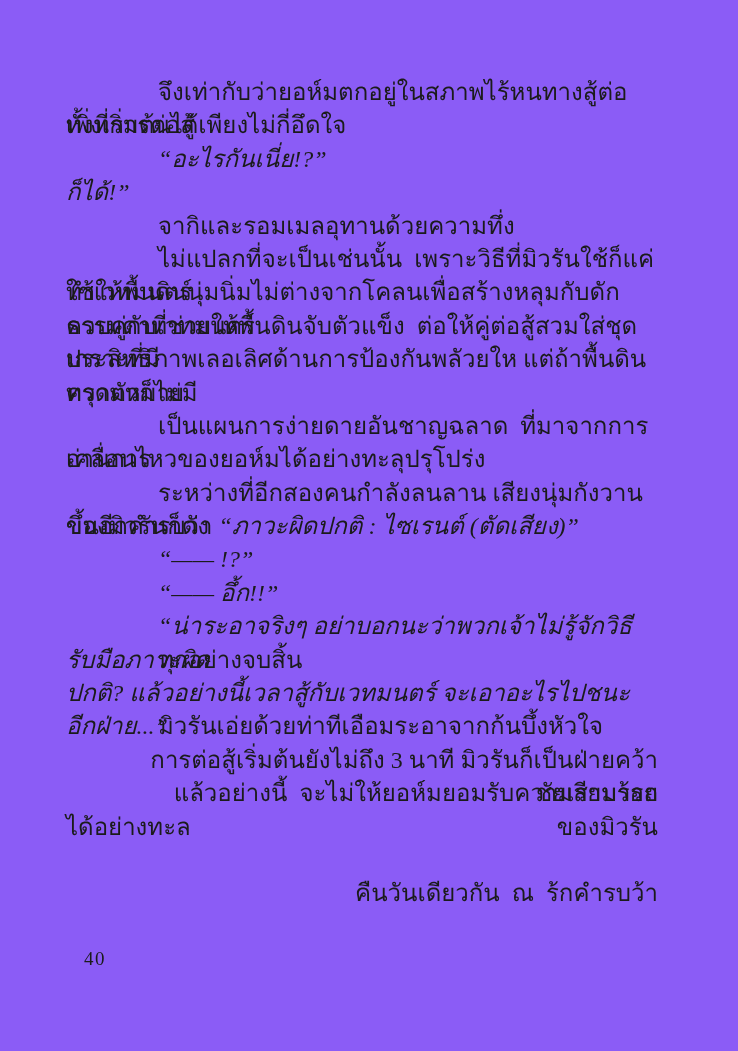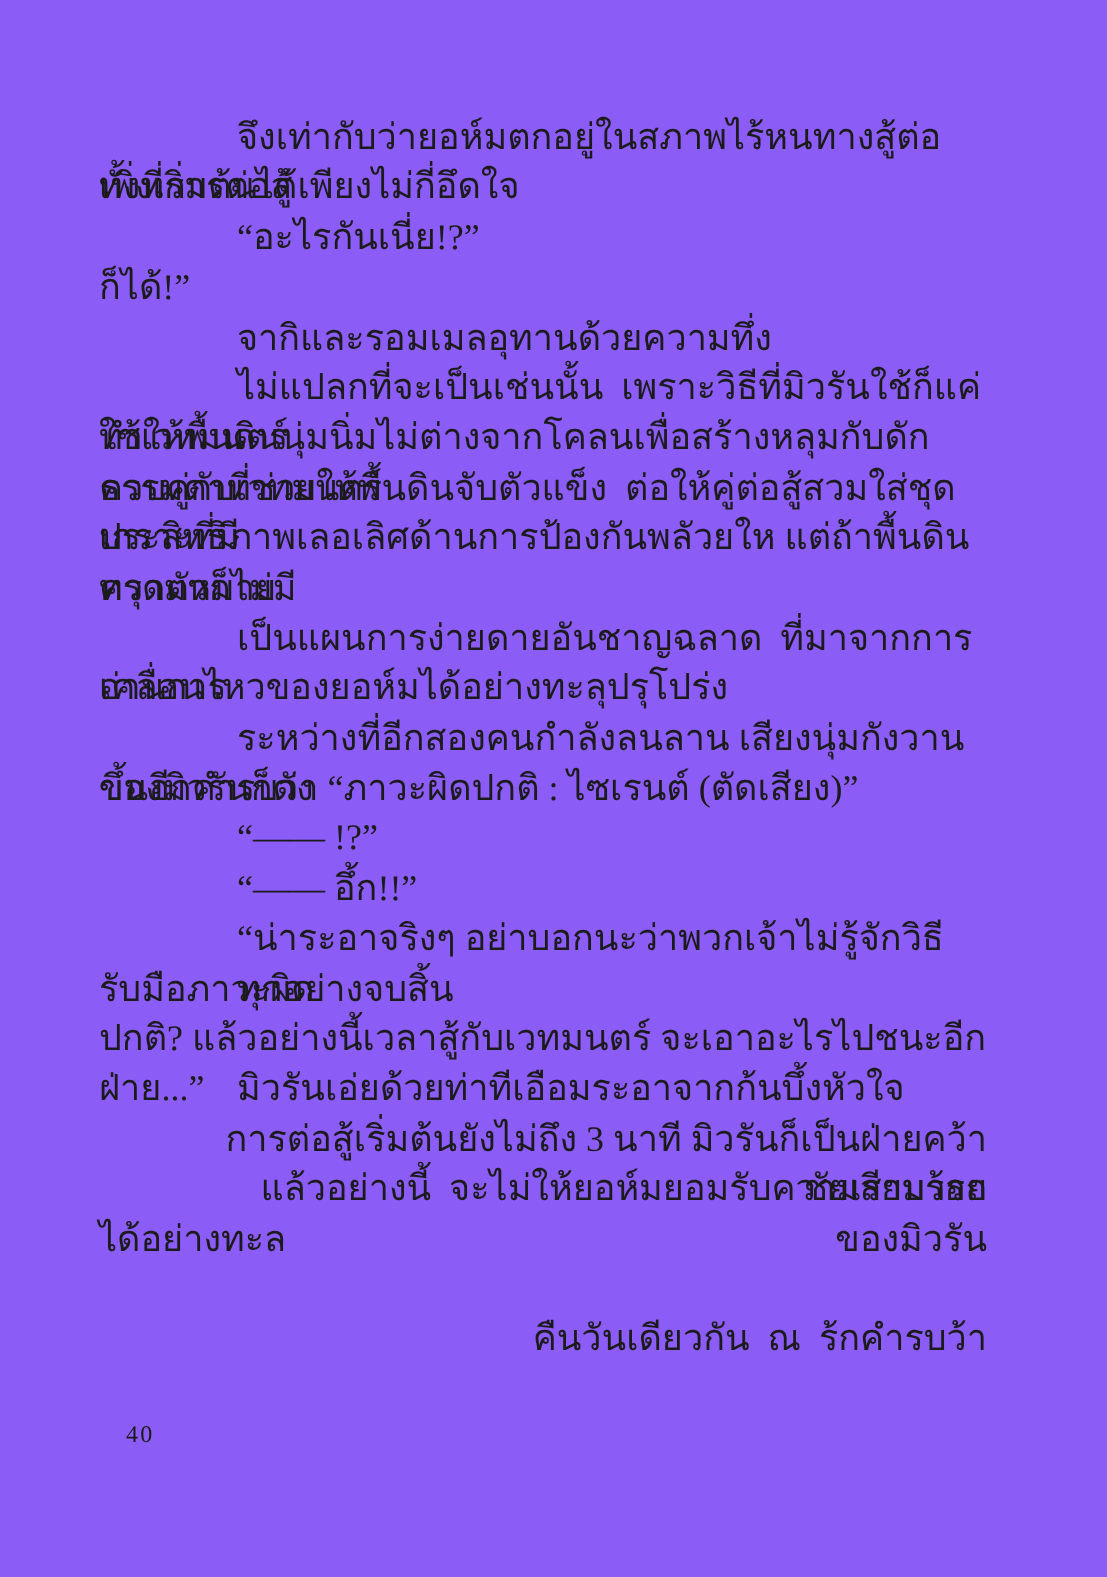--- a/index.html
+++ b/index.html
@@ -24,26 +24,26 @@
     font-size: 24px;
     line-height: 33.4px;
     text-rendering: optimizeLegibility;
   }
   .line {
     white-space: pre-wrap;
     height: 33.4px;
   }
   .line.indent-para { text-indent: 92px; }
   .line.indent-mid  { text-indent: 80px; text-align: right; }
-  .seg-italic { }
+  .seg-italic { font-style: italic; }
   .page-number {
     position: absolute;
     left: 84px;
     top: 948px;
-    font-size: 16px;
+    font-size: 19px;
     color: #1b1b1b;
     letter-spacing: 1.5px;
     font-family: "Liberation Serif", "DejaVu Serif", serif;
   }
 </style>
 </head>
 <body>
 
 <div class="page">
   <div class="text-block" id="text-block">

